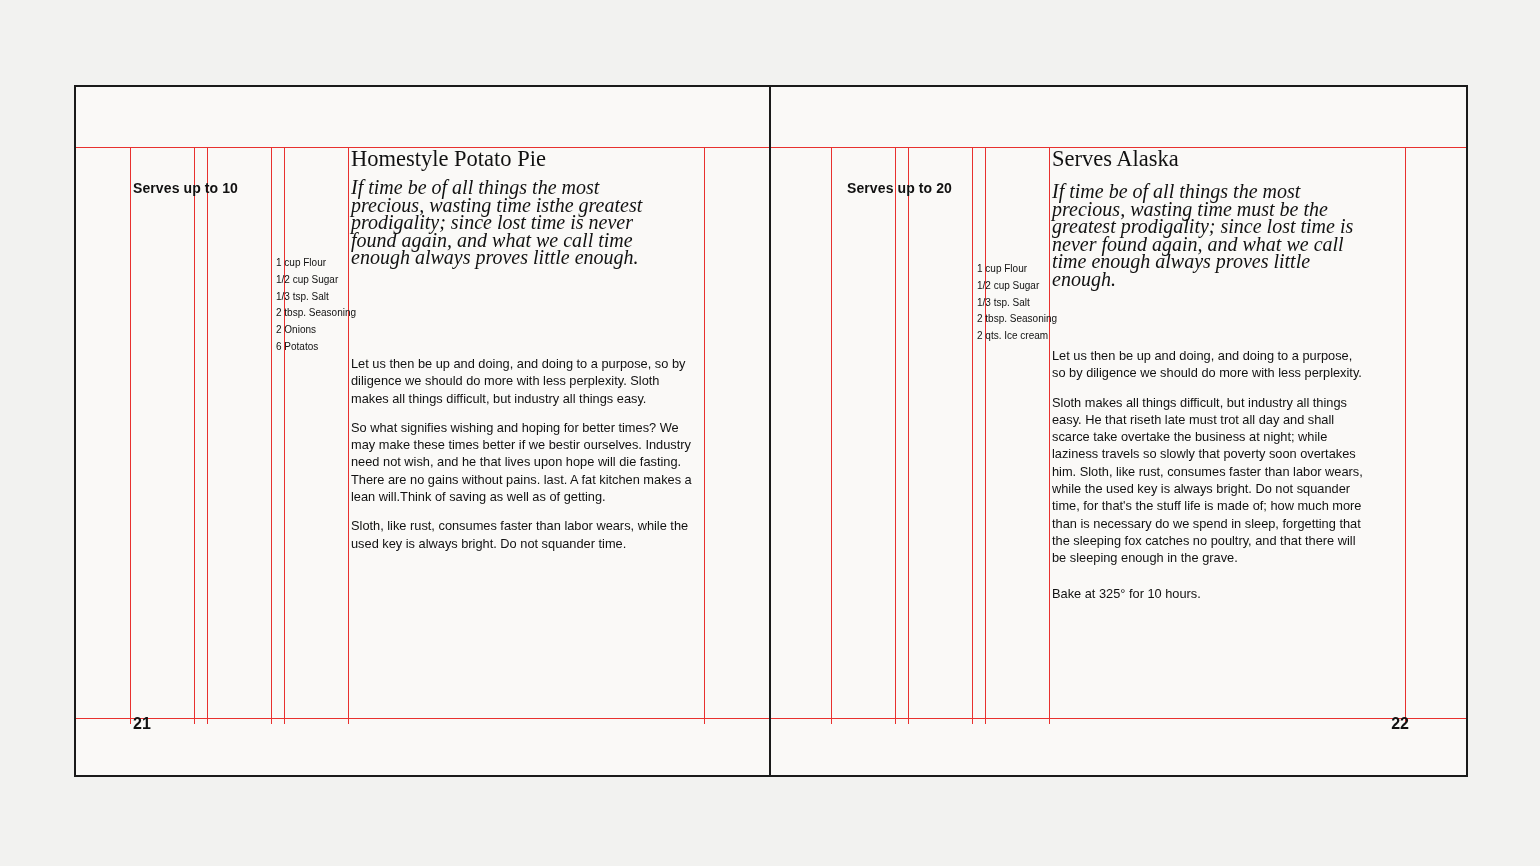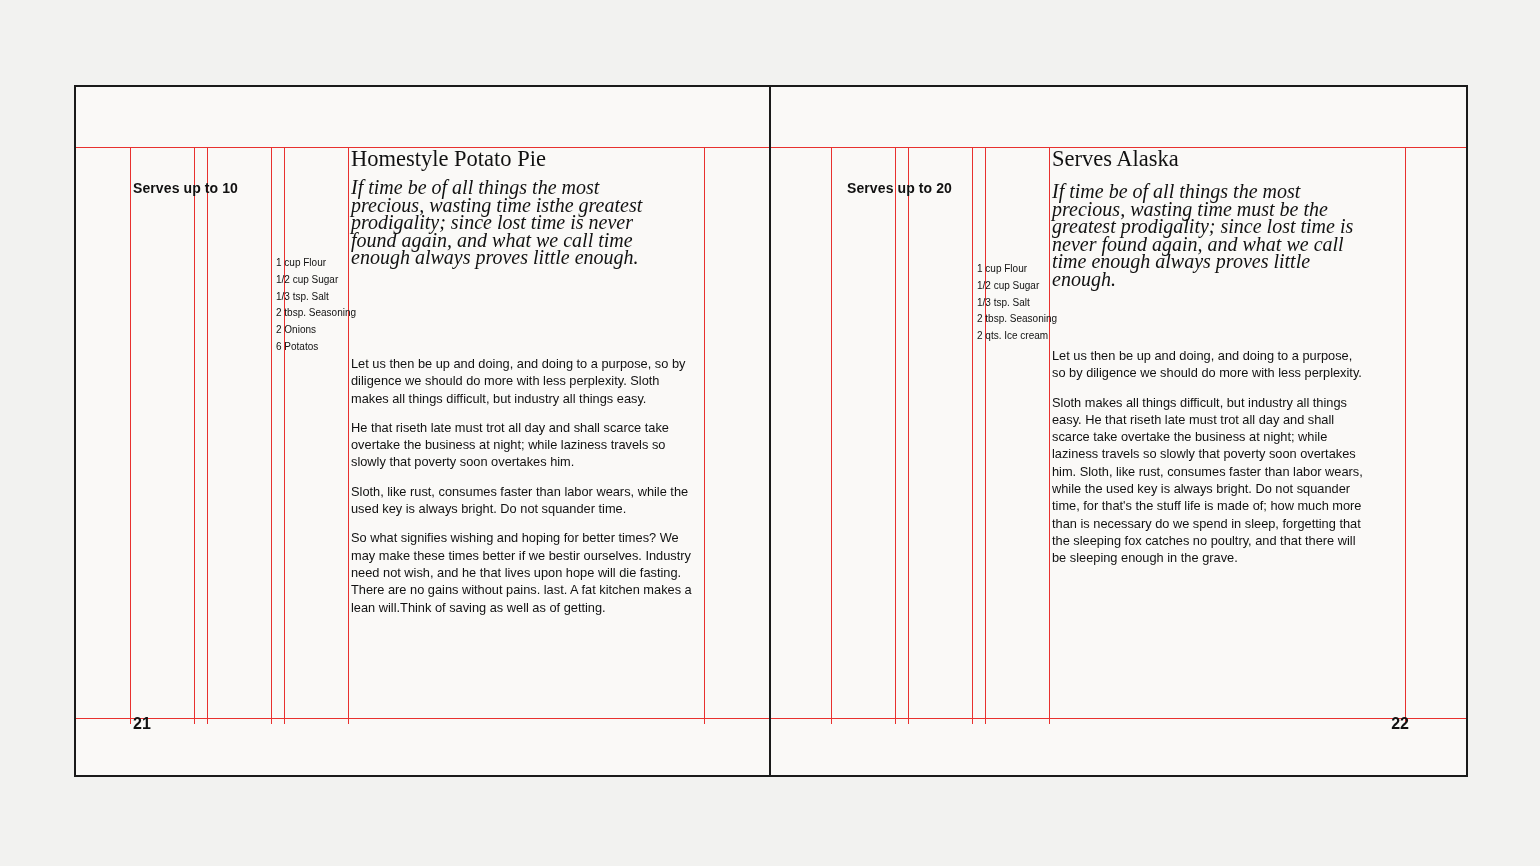--- a/index.html
+++ b/index.html
@@ -148,23 +148,22 @@
         <div>1 cup Flour</div>
         <div>1/2 cup Sugar</div>
         <div>1/3 tsp. Salt</div>
         <div>2 tbsp. Seasoning</div>
         <div>2 Onions</div>
         <div>6 Potatos</div>
       </div>
 
       <div class="body-copy" style="left:275px; top:268px; width:348px;">
         <p>Let us then be up and doing, and doing to a purpose, so by diligence we should do more with less perplexity. Sloth makes all things difficult, but industry all things easy.</p>
-        <p>He that riseth late must trot all day and shall scarce take overtake the business at night; while laziness travels so slowly that poverty soon overtakes him.</p>
+        <p>So what signifies wishing and hoping for better times? We may make these times better if we bestir ourselves. Industry need not wish, and he that lives upon hope will die fasting. There are no gains without pains. last. A fat kitchen makes a lean will.Think of saving as well as of getting.</p>
         <p>Sloth, like rust, consumes faster than labor wears, while the used key is always bright. Do not squander time.</p>
-        <p>So what signifies wishing and hoping for better times? We may make these times better if we bestir ourselves. Industry need not wish, and he that lives upon hope will die fasting. There are no gains without pains. last. A fat kitchen makes a lean will.Think of saving as well as of getting.</p>
       </div>
 
       <div class="folio" style="left:57px;">21</div>
     </div>
   </div>
 
   <div class="page page-right">
 
     <div class="grid-overlay">
       <div class="hrule" style="top:60px;"></div>
@@ -189,19 +188,20 @@
         <div>1 cup Flour</div>
         <div>1/2 cup Sugar</div>
         <div>1/3 tsp. Salt</div>
         <div>2 tbsp. Seasoning</div>
         <div>2 qts. Ice cream</div>
       </div>
 
       <div class="body-copy" style="left:281px; top:260px; width:312px;">
         <p>Let us then be up and doing, and doing to a purpose, so by diligence we should do more with less perplexity.</p>
         <p>Sloth makes all things difficult, but industry all things easy. He that riseth late must trot all day and shall scarce take overtake the business at night; while laziness travels so slowly that poverty soon overtakes him. Sloth, like rust, consumes faster than labor wears, while the used key is always bright. Do not squander time, for that's the stuff life is made of; how much more than is necessary do we spend in sleep, forgetting that the sleeping fox catches no poultry, and that there will be sleeping enough in the grave.</p>
+        <p class="bake">Bake at 325° for 10 hours.</p>
       </div>
 
       <div class="folio" style="right:57px;">22</div>
     </div>
   </div>
 
 </div>
 
 </body></html>

